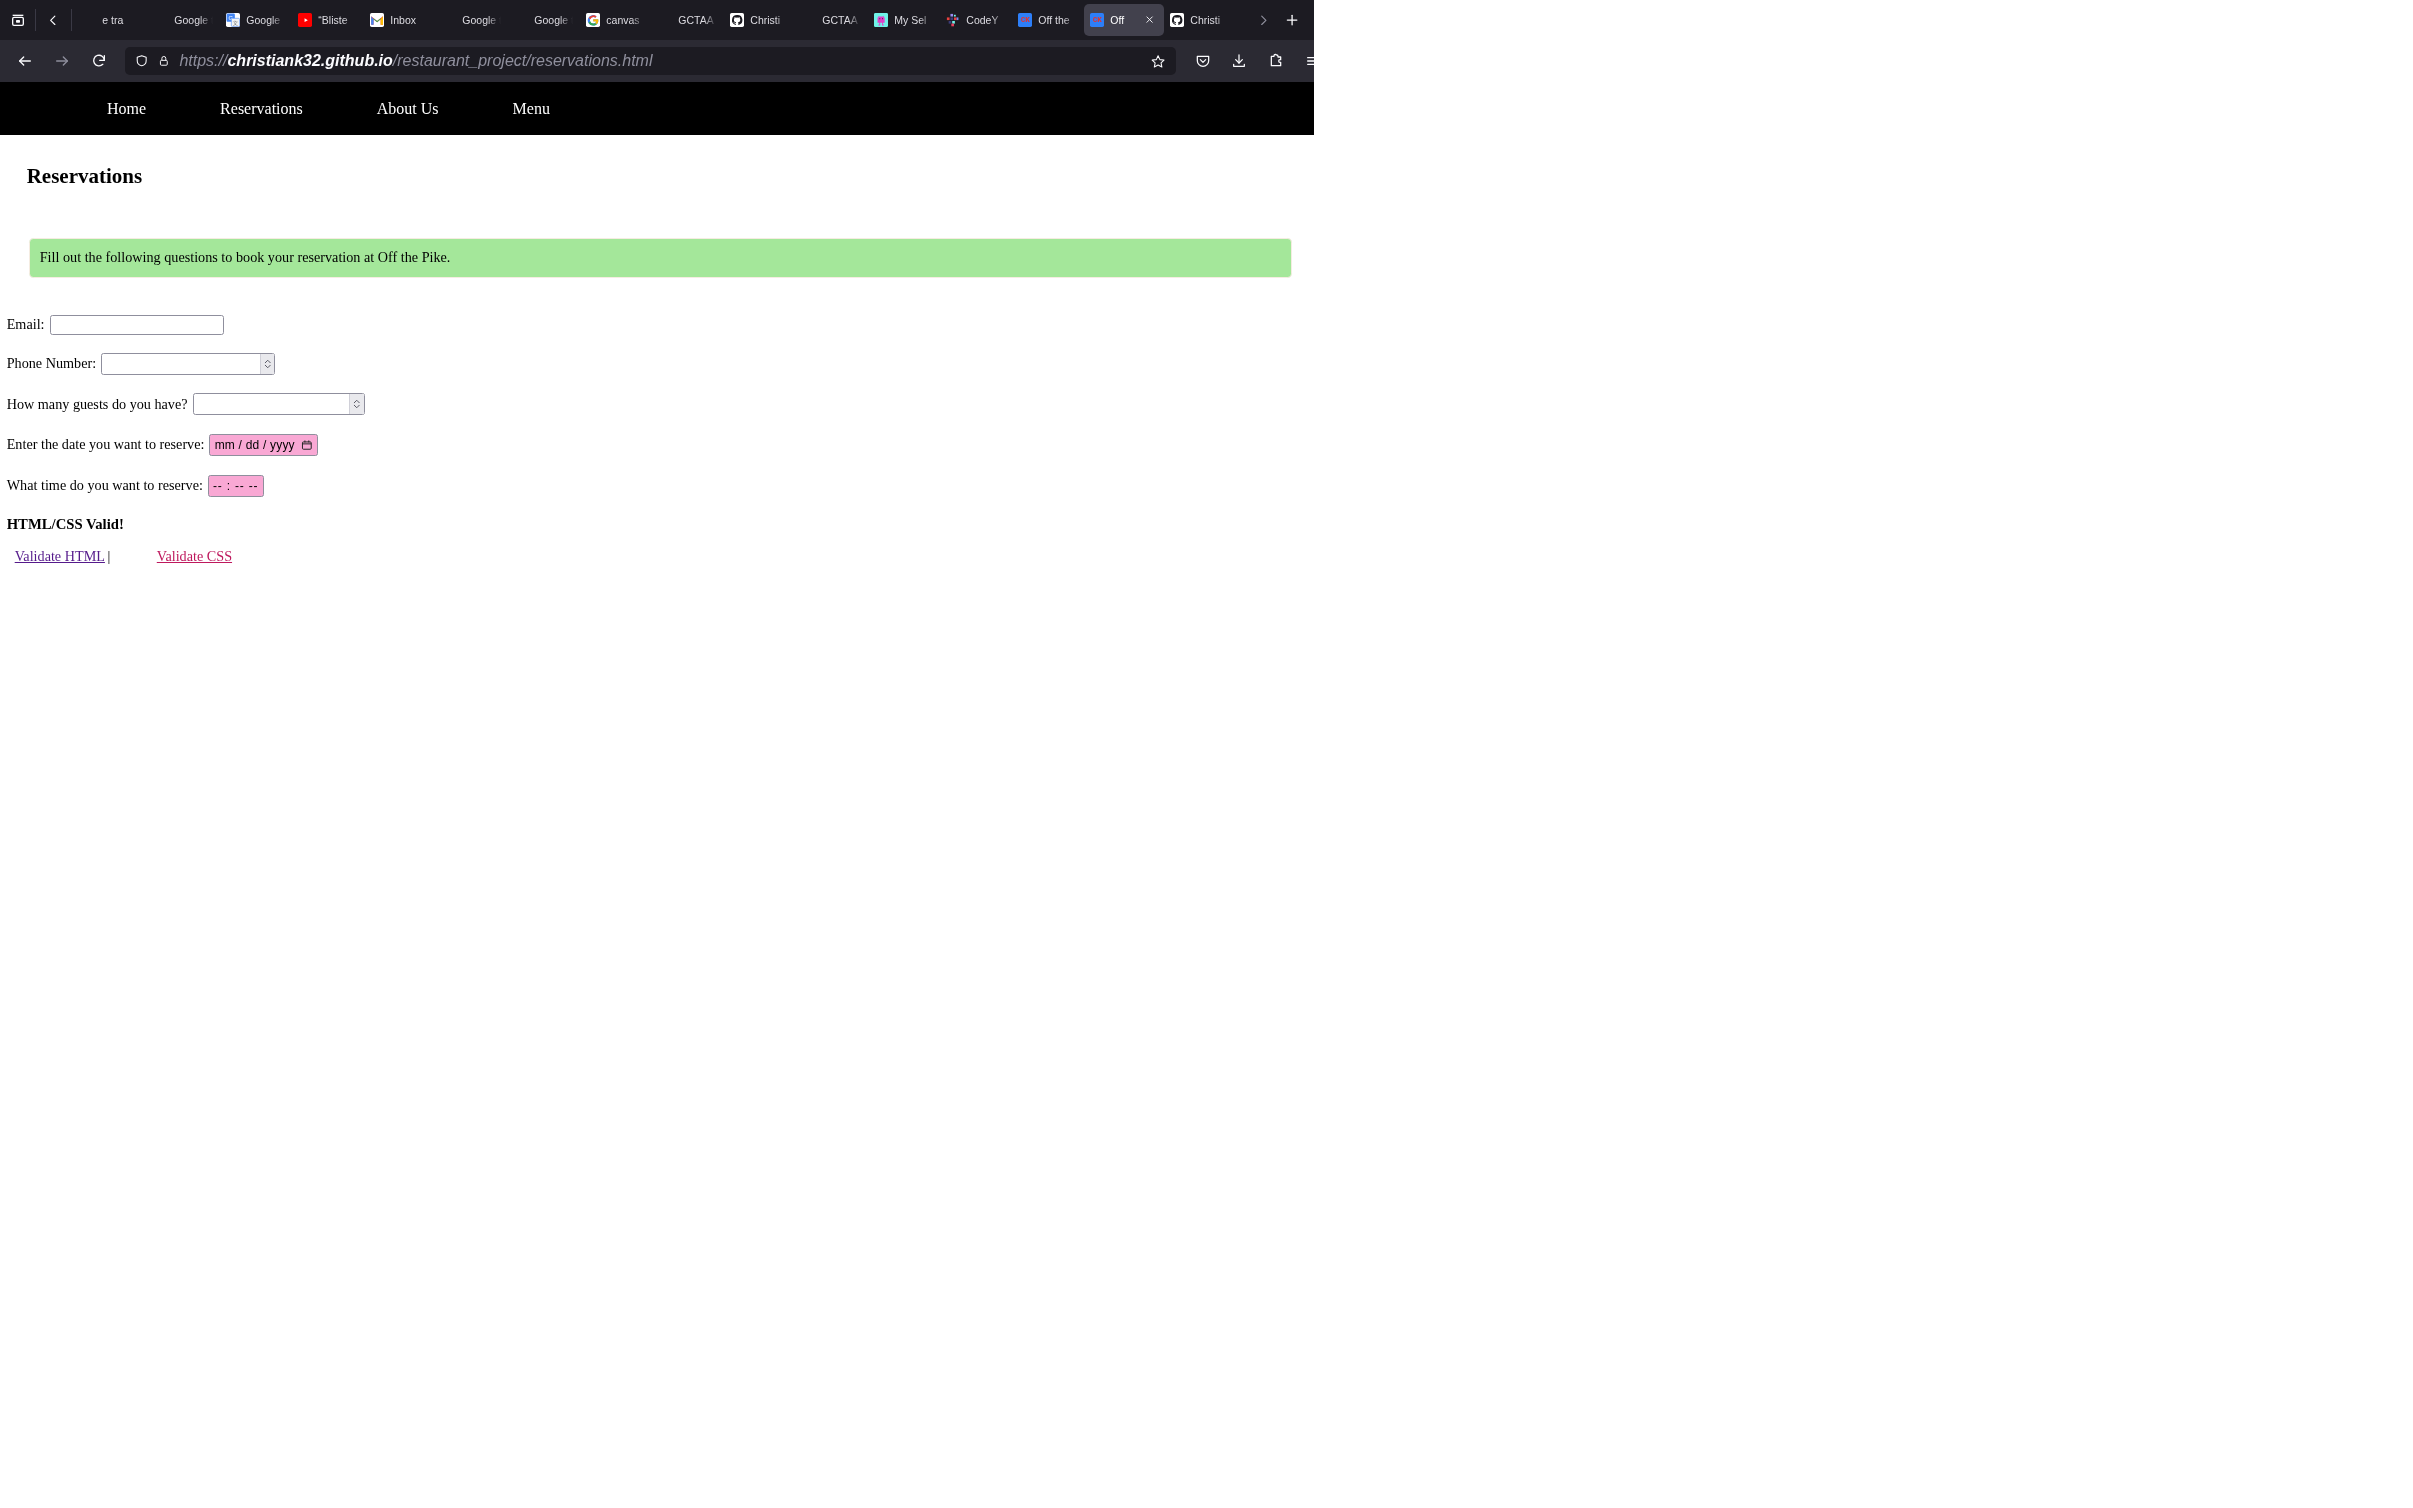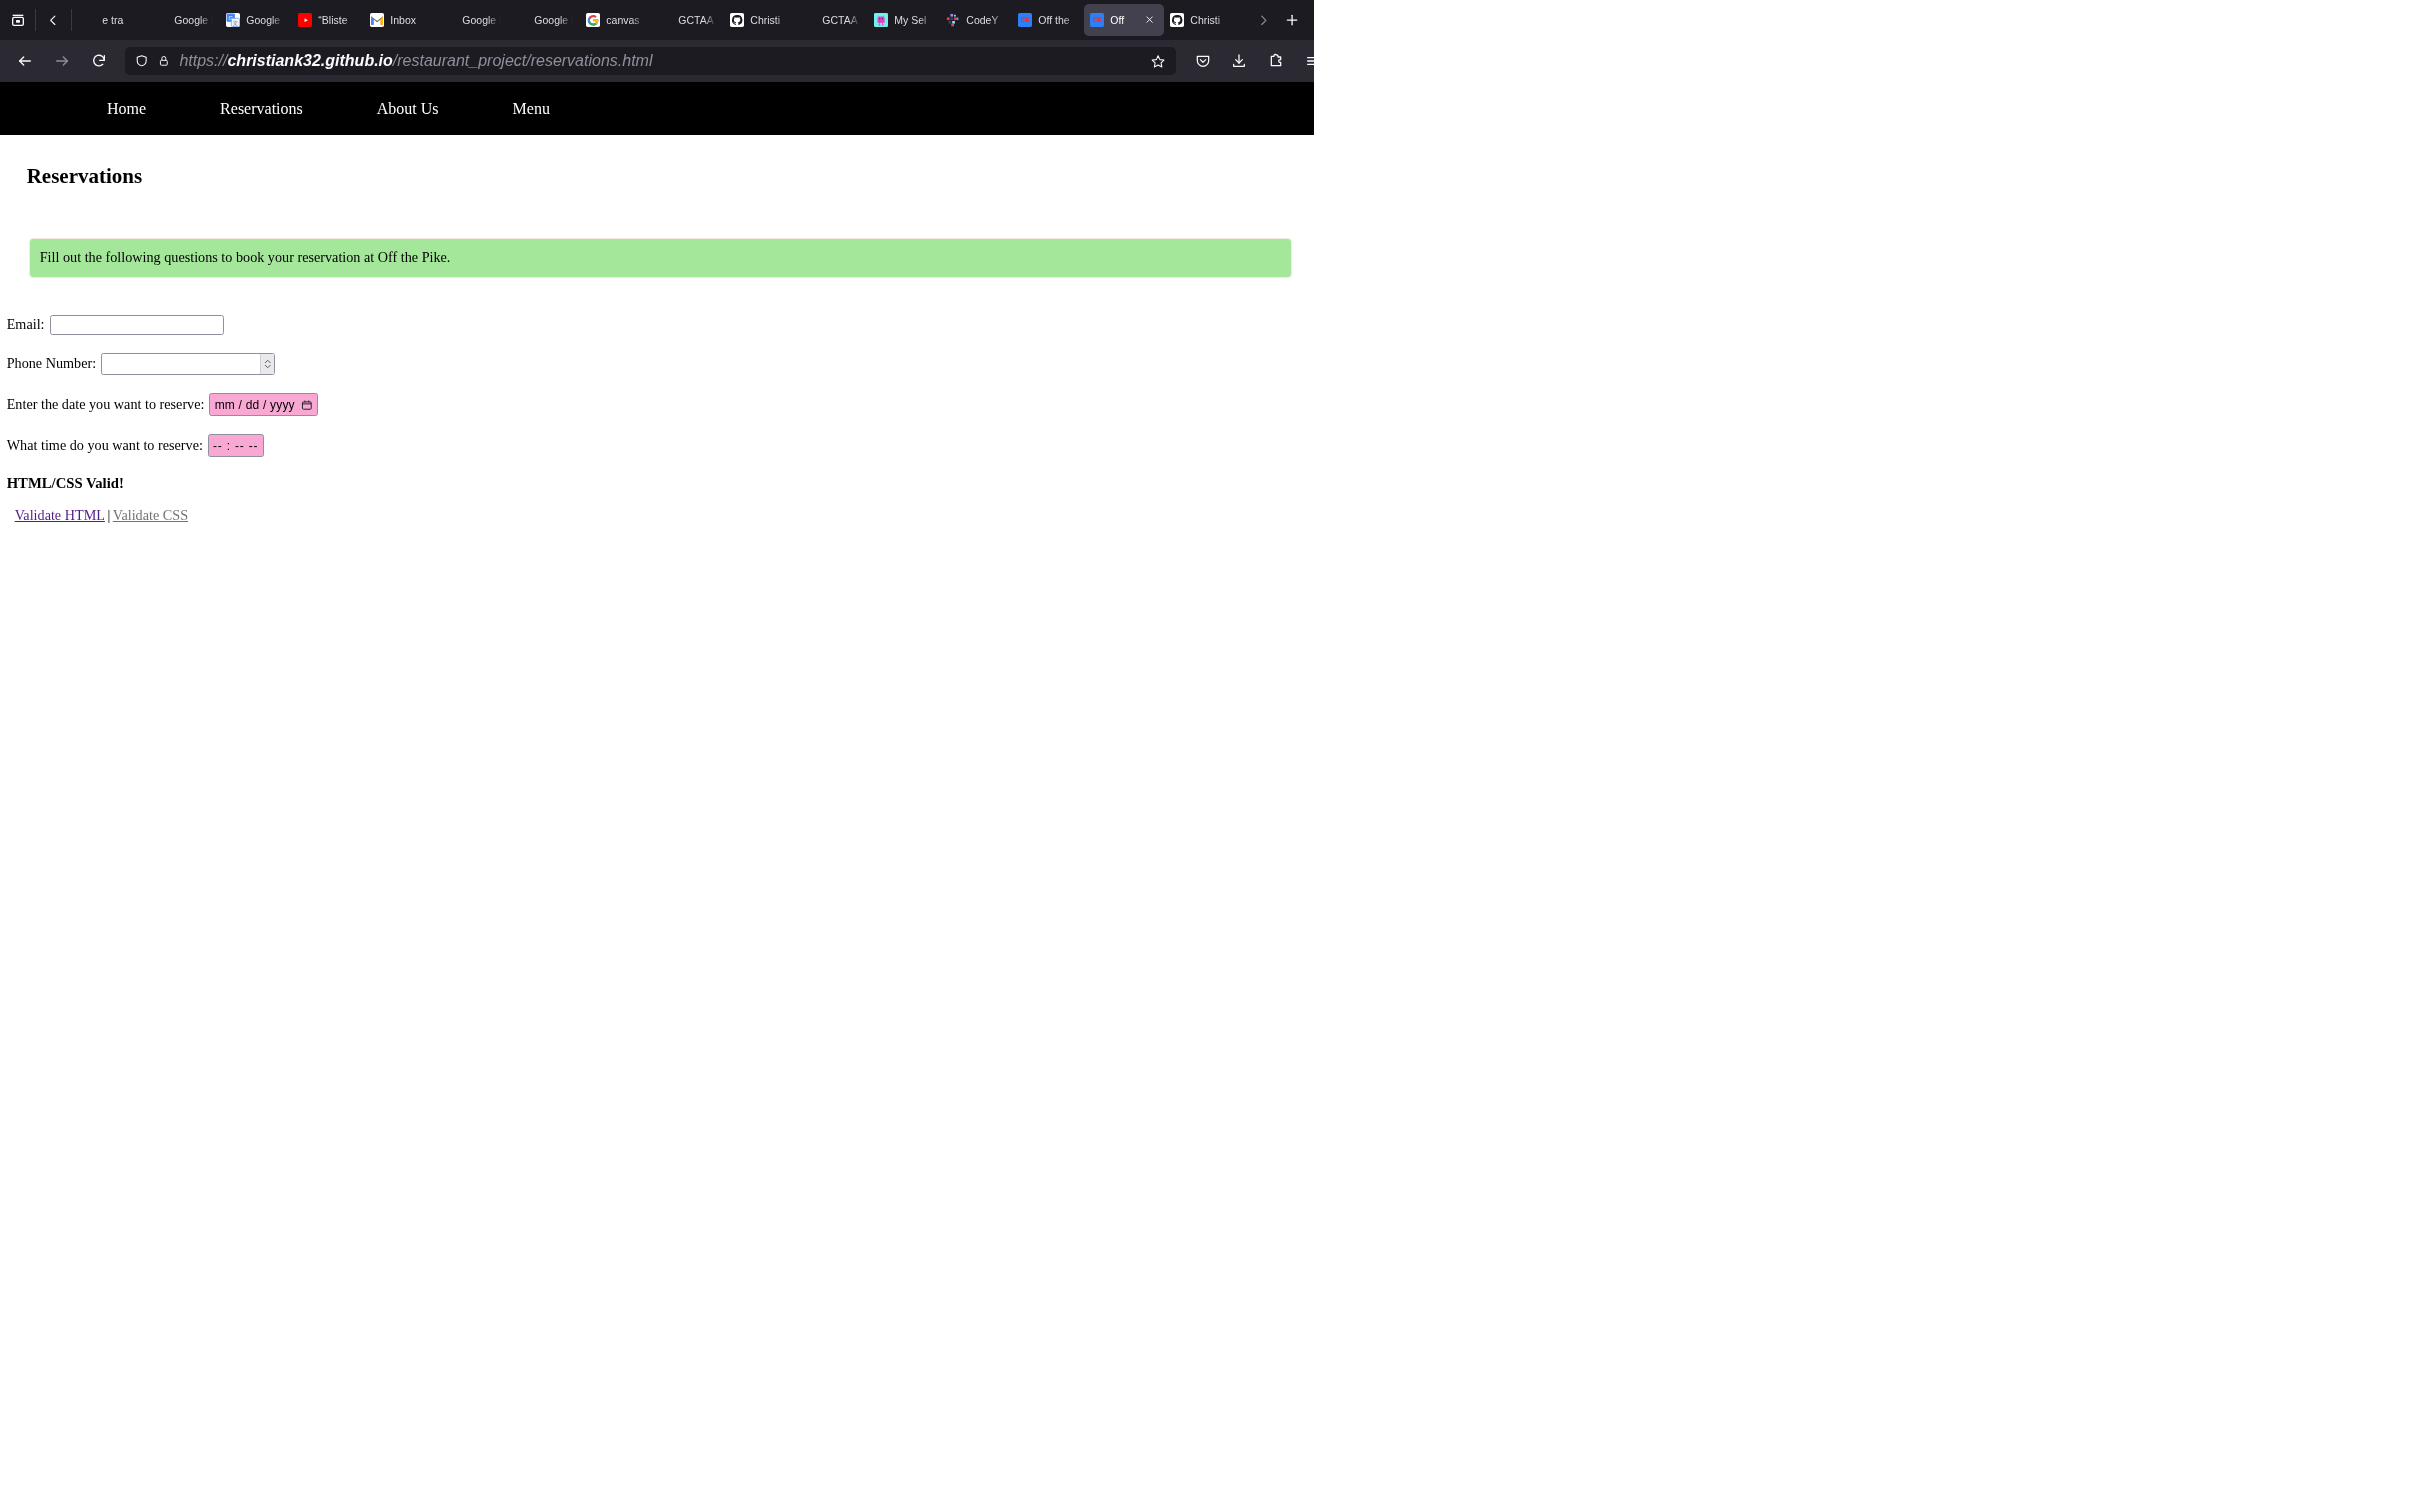--- a/index.html
+++ b/index.html
@@ -229,21 +229,21 @@
 
   h3.valid-head {
     font-size: 14.7px;
     font-weight: bold;
     margin: 13.4px 0 0 0;
     color: #000;
   }
   .links { margin-top: 15px; font-size: 14.2px; color: #000; }
   .links a { text-decoration: underline; }
   .links a.visited { color: #551a8b; margin-left: 8px; }
-  .links a.unvisited { color: #737373; }
+  .links a.unvisited { color: #be185d; margin-left: 44px; }
   .links .sep { margin: 0 2.5px; }
 </style>
 </head>
 <body>
 
 <div class="browser">
 
   <div class="tabbar">
 
     <div class="chrome-icon-btn">
@@ -530,20 +530,34 @@
             <svg width="7.5" height="5" viewBox="0 0 12 8" fill="none" stroke="#5b5b66" stroke-width="1.6" stroke-linecap="round" stroke-linejoin="round">
                 <polyline points="2 6 6 2 10 6"></polyline>
               </svg>
             <svg width="7.5" height="5" viewBox="0 0 12 8" fill="none" stroke="#5b5b66" stroke-width="1.6" stroke-linecap="round" stroke-linejoin="round">
                 <polyline points="2 2 6 6 10 2"></polyline>
               </svg>
           </span>
         </span>
       </div>
 
+      <div class="field-row">
+        <span class="field-label">How many guests do you have?</span>
+        <span class="spin-wrap w-guests">
+          <span class="spin-field"></span>
+          <span class="spinner">
+            <svg width="7.5" height="5" viewBox="0 0 12 8" fill="none" stroke="#5b5b66" stroke-width="1.6" stroke-linecap="round" stroke-linejoin="round">
+                <polyline points="2 6 6 2 10 6"></polyline>
+              </svg>
+            <svg width="7.5" height="5" viewBox="0 0 12 8" fill="none" stroke="#5b5b66" stroke-width="1.6" stroke-linecap="round" stroke-linejoin="round">
+                <polyline points="2 2 6 6 10 2"></polyline>
+              </svg>
+          </span>
+        </span>
+      </div>
 
       <div class="field-row">
         <span class="field-label">Enter the date you want to reserve:</span>
         <span class="datebox">
           <span class="dtext">mm / dd / yyyy</span>
           <span class="cal-ic">
             <svg width="11.7" height="11.7" viewBox="0 0 24 24" fill="none" stroke="#222" stroke-width="2" stroke-linejoin="round">
               <rect x="3" y="6" width="18" height="15" rx="2"></rect>
               <line x1="3" y1="10" x2="21" y2="10"></line>
               <line x1="8" y1="3" x2="8" y2="7"></line>

